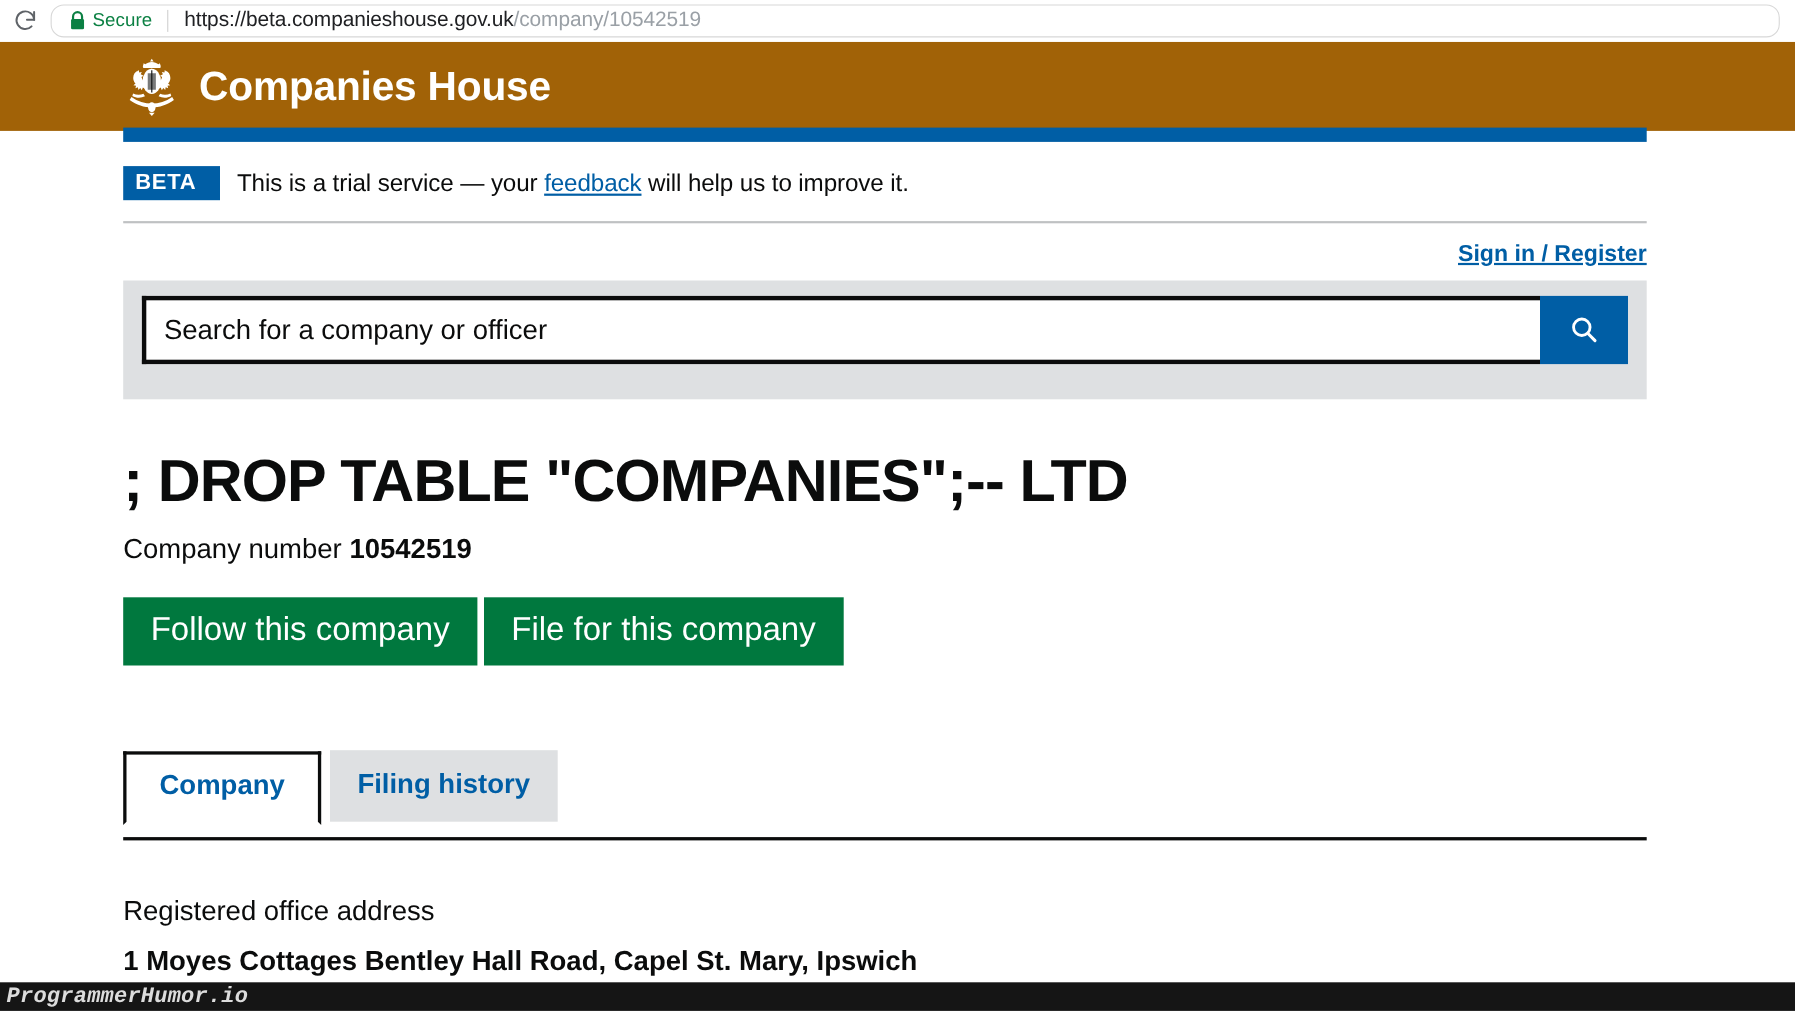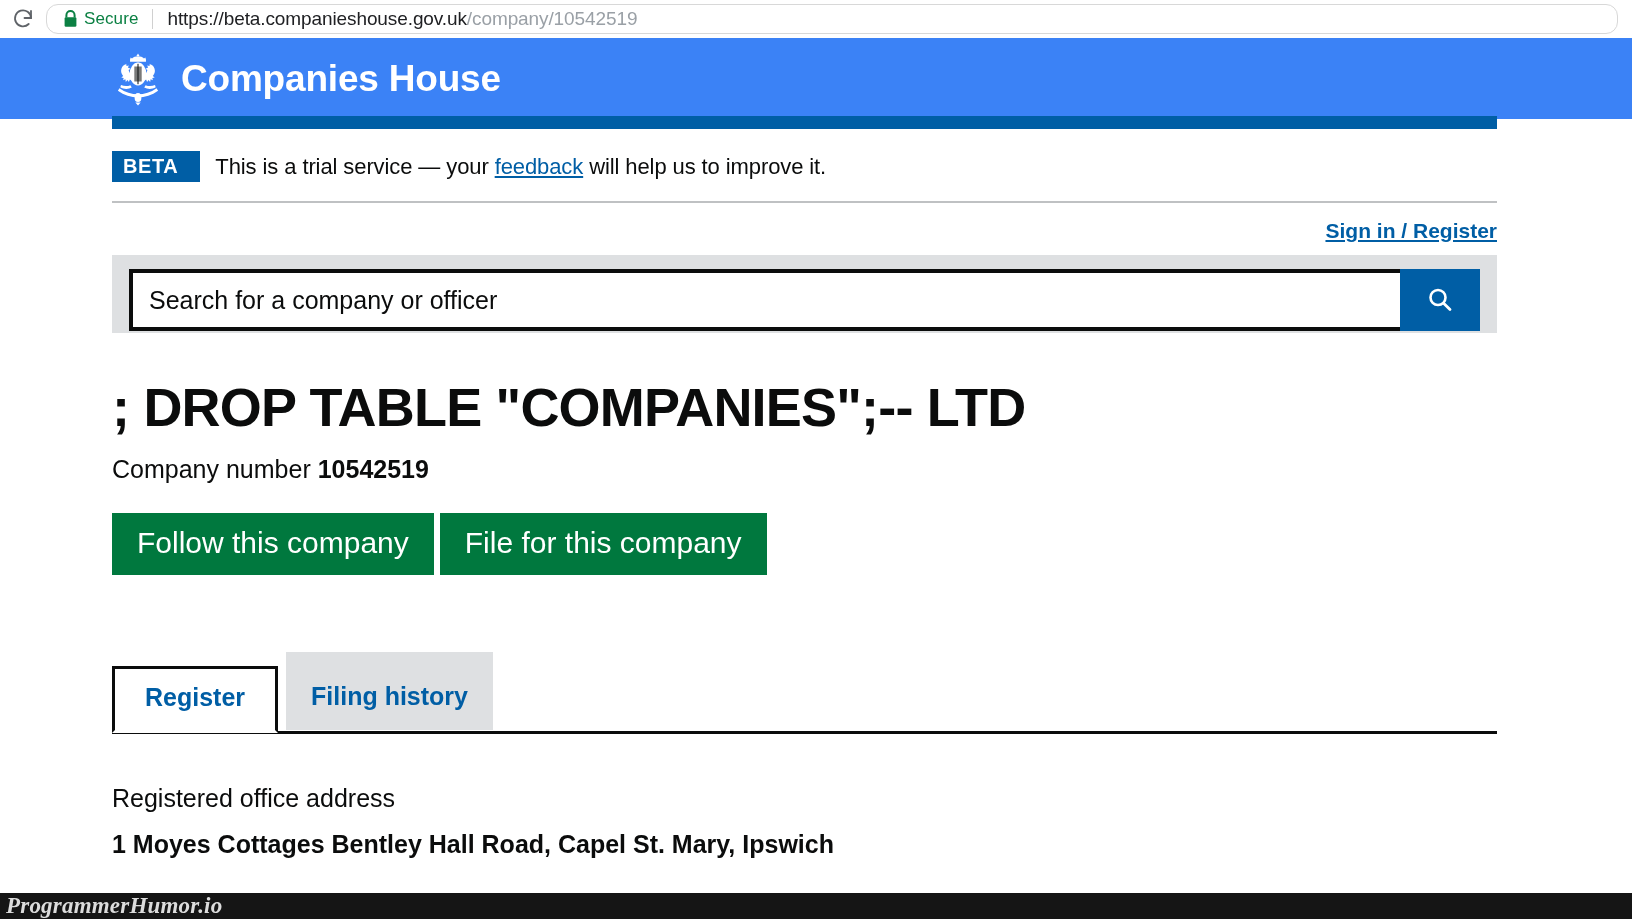--- a/index.html
+++ b/index.html
@@ -74,21 +74,21 @@
     top: 38px; left: 0;
     width: 1632px;
     height: 881px;
     background: #ffffff;
     overflow: hidden;
   }
 
   .gov-header {
     width: 1632px;
     height: 81px;
-    background: #3b82f6;
+    background: #a16207;
     display: flex;
     align-items: center;
     padding-left: 107px;
   }
   .crest {
     width: 62px;
     height: 54px;
     flex: none;
     display: block;
   }
@@ -153,21 +153,21 @@
   .signin-link {
     color: #005ea5;
     font-size: 21px;
     text-decoration: underline;
     cursor: pointer;
   }
 
   
   .search-wrap {
     background: #dee0e2;
-    padding: 14px 17px 2px 17px;
+    padding: 14px 17px 32px 17px;
     display: flex;
     align-items: stretch;
   }
   .search-input {
     flex: 1;
     height: 62px;
     border: 4px solid #0b0c0c;
     border-right: none;
     background: #ffffff;
     font-size: 25px;
@@ -233,21 +233,21 @@
     display: flex;
     align-items: flex-end;
     position: relative;
     z-index: 2;
   }
   .tab {
     font-size: 25px;
     font-weight: bold;
     color: #005ea5;
     background: #dee0e2;
-    padding: 30px 24px 18px 24px;
+    padding: 17px 24px 18px 24px;
     cursor: pointer;
     line-height: 1.1;
     margin-right: 8px;
     border: 1px solid transparent;
   }
   .tab.active {
     background: #ffffff;
     border: 3px solid #0b0c0c;
     border-bottom: 3px solid #ffffff;
     padding: 15px 30px 18px 30px;
@@ -282,24 +282,24 @@
     left: 0;
     bottom: 0;
     width: 1632px;
     height: 26px;
     background: #151515;
     display: flex;
     align-items: center;
   }
   .watermark span {
     color: #dcdcdc;
-    font-family: Liberation Serif, serif;
+    font-family: Liberation Mono, monospace;
     font-style: italic;
     font-weight: bold;
-    font-size: 23px;
+    font-size: 20px;
     padding-left: 6px;
     letter-spacing: 0.2px;
   }
 </style>
 </head>
 <body>
 
 <div class="browser-bar">
   <div class="reload-btn">
     <svg width="24" height="24" viewBox="0 0 24 24" fill="none" stroke="#5f6368" stroke-width="1.8" stroke-linecap="round">
@@ -374,21 +374,21 @@
     <h1 class="company-name">; DROP TABLE "COMPANIES";-- LTD</h1>
     <div class="company-number"><span>Company number</span> <b>10542519</b></div>
 
     <div class="actions">
       <button class="btn-green">Follow this company</button>
       <button class="btn-green">File for this company</button>
     </div>
 
     <div class="tabs-holder">
       <div class="tabs">
-        <div class="tab active">Register</div>
+        <div class="tab active">Company</div>
         <div class="tab">Filing history</div>
       </div>
       <div class="tabs-rule"></div>
     </div>
 
     <div class="section-label">Registered office address</div>
     <div class="section-value">1 Moyes Cottages Bentley Hall Road, Capel St. Mary, Ipswich</div>
 
   </div>
 

